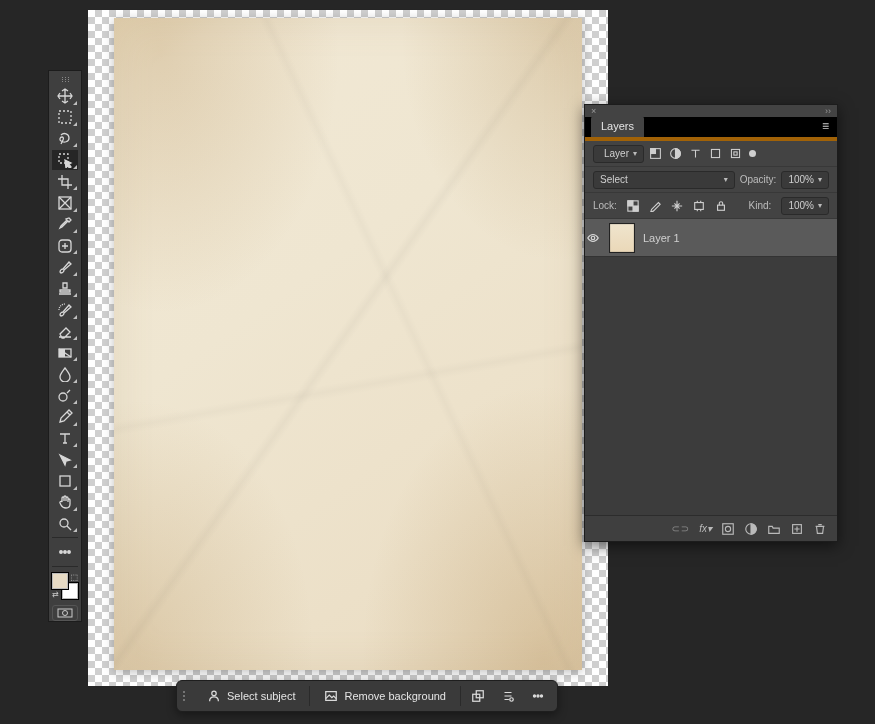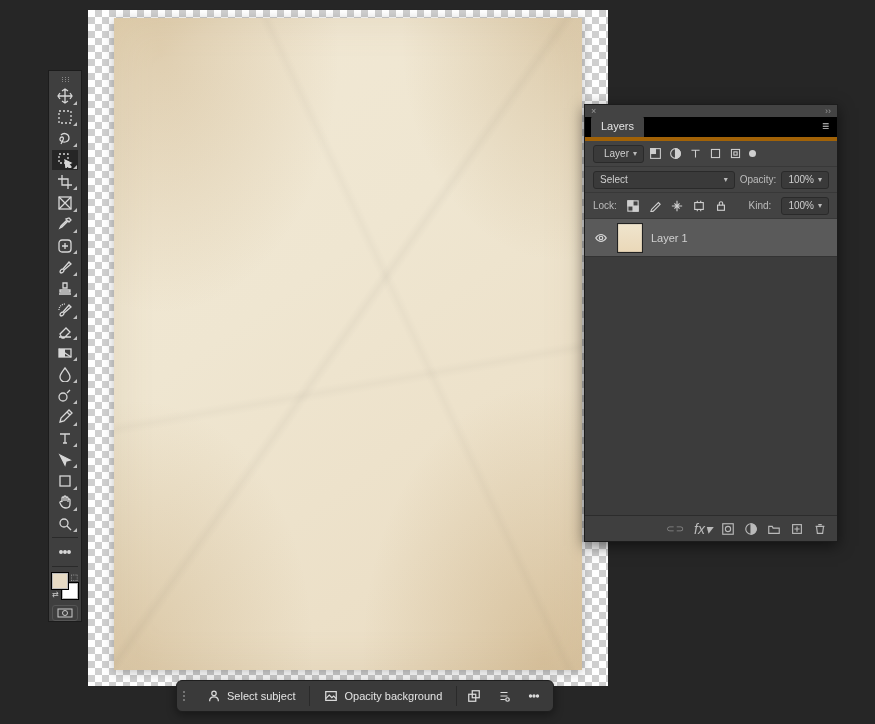--- a/index.html
+++ b/index.html
@@ -88,21 +88,21 @@
   .tabbar .menu{padding:4px 8px;color:#ccc;font-size:12px;cursor:pointer}
   .row{display:flex;align-items:center;height:26px;gap:5px;padding:0 8px;border-bottom:1px solid #383838}
   .row .sel{height:18px;border:1px solid #2a2a2a;border-radius:3px;background:#3a3a3a;display:flex;align-items:center;padding:0 6px;font-size:10px;gap:4px}
   .row .chev{font-size:8px;color:#bbb}
   .row .icons{display:flex;gap:7px;align-items:center;flex:1}
   .row .icons svg{width:13px;height:13px;stroke:#cfcfcf;fill:none;stroke-width:1.3}
   .row .dot{width:7px;height:7px;border-radius:50%;background:#cfcfcf}
   .row.lockrow{font-size:10px;gap:10px}
   .row.lockrow svg{width:12px;height:12px;stroke:#cfcfcf;fill:none;stroke-width:1.3}
   .layers-list{flex:1;background:#3c3c3c;overflow:hidden}
-  .layer{display:flex;align-items:center;height:38px;padding:0 8px;gap:8px;border-bottom:1px solid #333}
+  .layer{display:flex;align-items:center;height:38px;padding:0 0;gap:8px;border-bottom:1px solid #333}
   .layer.active{background:#5a5a5a}
   .vis{width:16px;display:flex;justify-content:center}
   .vis svg{width:14px;height:14px;stroke:#d8d8d8;fill:none;stroke-width:1.4}
   .thumb{width:26px;height:30px;background:#fff;border:1px solid #222}
   .thumb.paper-th{background:linear-gradient(#efe4cd,#ead8b8);box-shadow:inset 0 0 1px #333}
   .layer .name{font-size:11px;flex:1}
   .layer .lock{color:#cfcfcf}
   .panel-ft{height:26px;display:flex;align-items:center;justify-content:flex-end;gap:9px;padding:0 10px;border-top:1px solid #2c2c2c;background:#3f3f3f}
   .panel-ft svg{width:14px;height:14px;stroke:#bababa;fill:none;stroke-width:1.3}
   .panel-ft .link{font-size:10px;color:#888;letter-spacing:1px}
@@ -376,21 +376,21 @@
             <path d="M2 8c2-3 4-4 6-4s4 1 6 4c-2 3-4 4-6 4s-4-1-6-4z"></path>
             <circle cx="8" cy="8" r="2"></circle>
           </svg>
         </div>
         <div class="thumb paper-th"></div>
         <span class="name">Layer 1</span>
       </div>
     </div>
   <div class="panel-ft">
     <span class="link">⊂⊃</span>
-    <span style="font-size:14px;font-style:italic;color:#bababa">fx▾</span>
+    <span style="font-size:10px;font-style:italic;color:#bababa">fx▾</span>
     <svg viewBox="0 0 16 16">
         <rect x="2" y="2" width="12" height="12"></rect>
         <circle cx="8" cy="8" r="3"></circle>
       </svg>
     <svg viewBox="0 0 16 16">
         <circle cx="8" cy="8" r="6"></circle>
         <path d="M8 2a6 6 0 010 12z" fill="#bababa"></path>
       </svg>
     <svg viewBox="0 0 16 16">
         <path d="M2 5h4l1 2h7v6H2z"></path>
@@ -417,21 +417,21 @@
         <path d="M3 14c0-3 2-5 5-5s5 2 5 5"></path>
       </svg>
     <span>Select subject</span>
   </div>
   <div class="vsep"></div>
   <div class="tbtn">
     <svg viewBox="0 0 16 16">
         <rect x="2" y="3" width="12" height="10"></rect>
         <path d="M2 11l4-4 3 3 2-2 3 3"></path>
       </svg>
-    <span>Opacity background</span>
+    <span>Remove background</span>
   </div>
   <div class="vsep"></div>
   <div class="tbtn" style="padding:0 6px">
     <svg viewBox="0 0 16 16">
         <rect x="2" y="6" width="8" height="8"></rect>
         <rect x="6" y="2" width="8" height="8"></rect>
       </svg>
   </div>
   <div class="tbtn" style="padding:0 6px">
     <svg viewBox="0 0 16 16">

